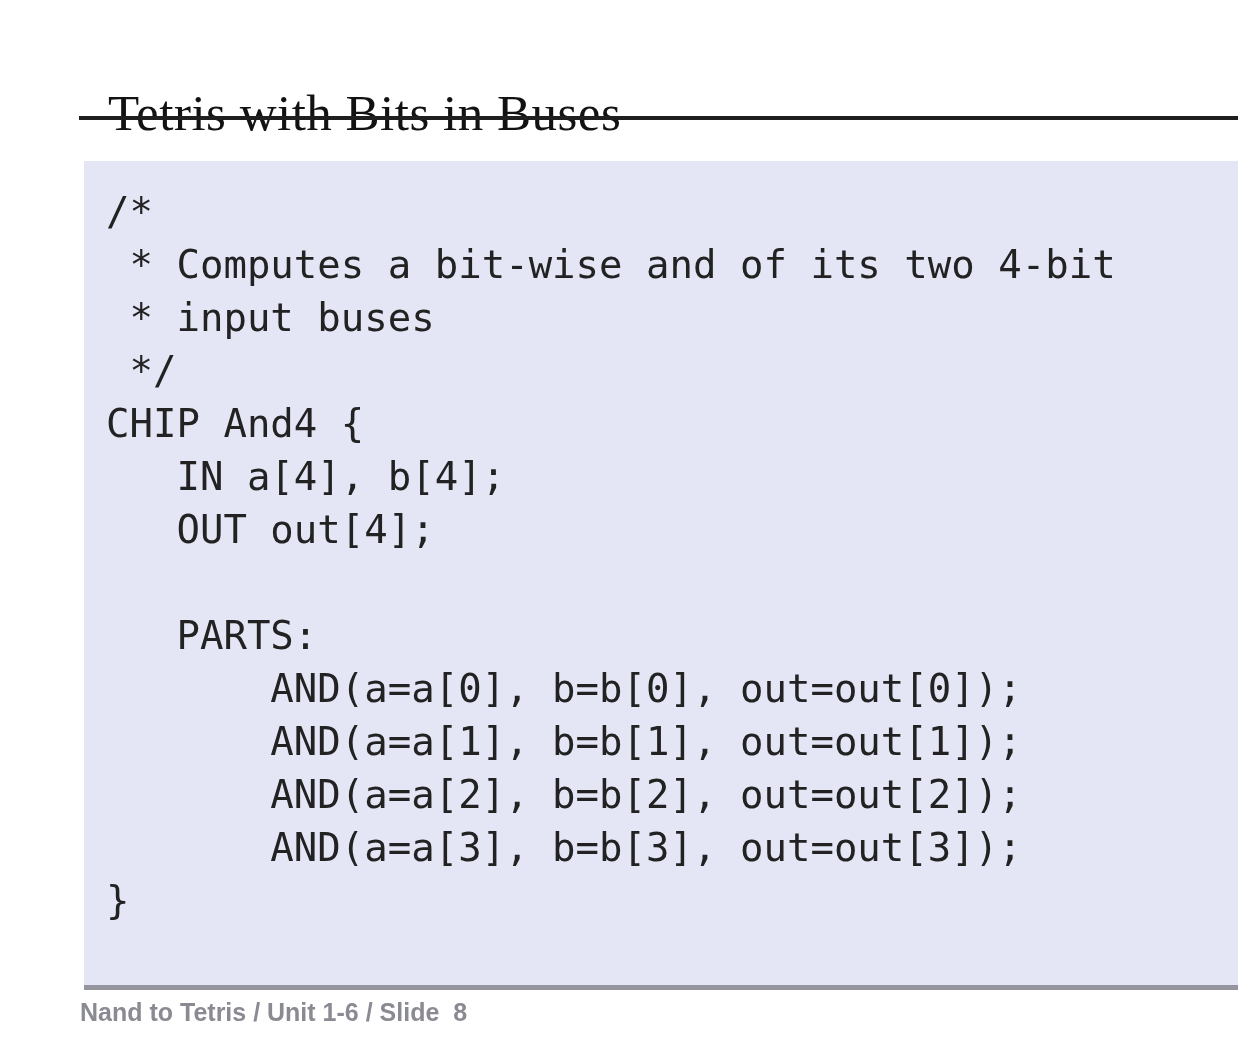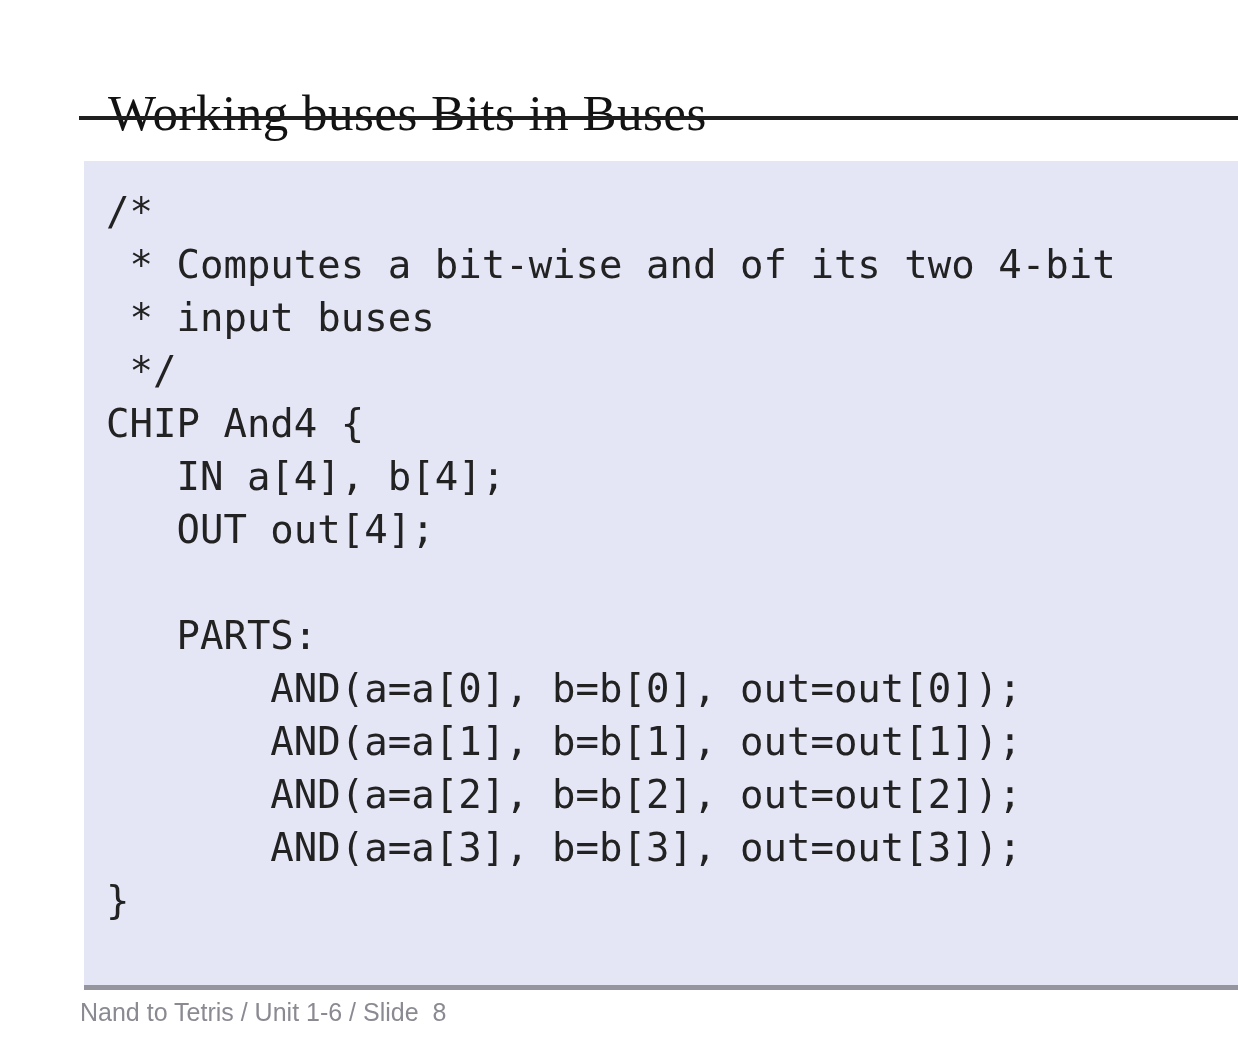--- a/index.html
+++ b/index.html
@@ -53,28 +53,29 @@
     white-space: pre;
   }
   .slide-footer {
     position: absolute;
     left: 80px;
     top: 998px;
     font-family: "Liberation Sans", sans-serif;
     font-size: 25px;
     color: #8a8a92;
     white-space: pre;
+    font-weight: bold;
   }
 </style>
 </head>
 <body>
 
 <div class="slide">
 
-  <h1 class="slide-title">Working buses Bits in Buses</h1>
+  <h1 class="slide-title">Tetris with Bits in Buses</h1>
 
   <div class="title-underline"></div>
 
   <div class="code-block">
     <pre>/*
  * Computes a bit-wise and of its two 4-bit
  * input buses
  */
 CHIP And4 {
    IN a[4], b[4];

